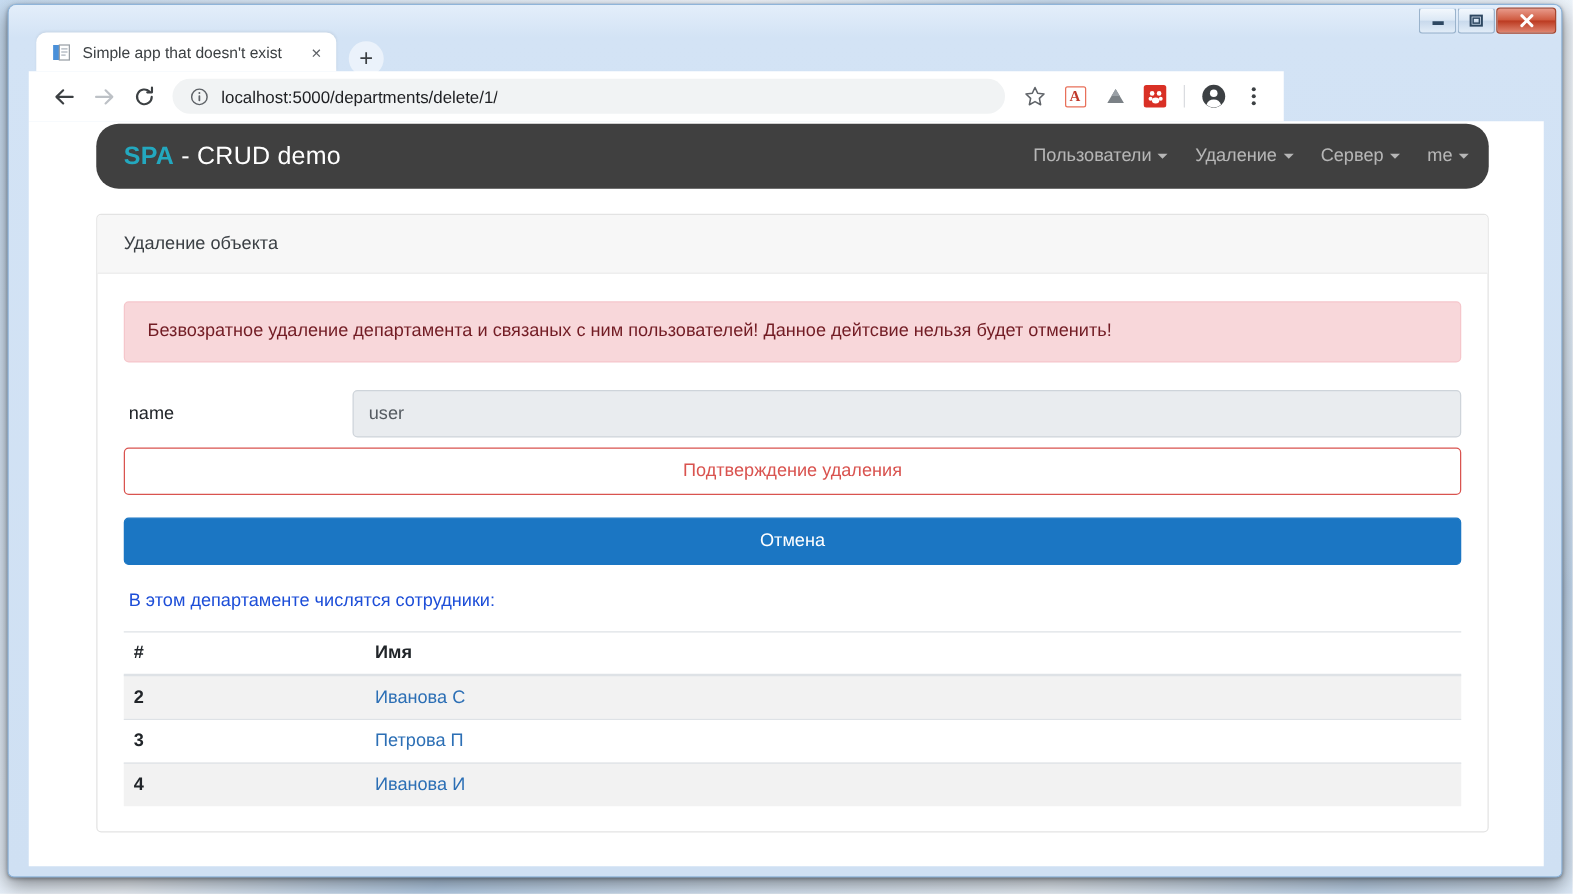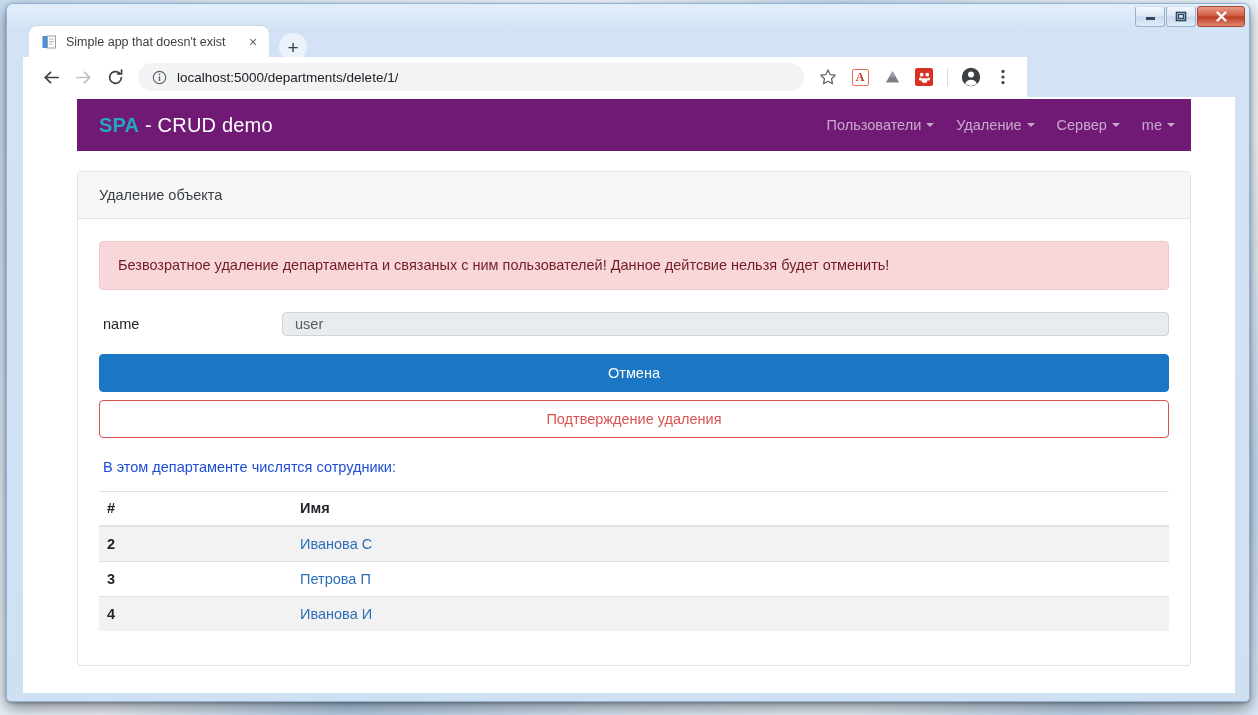--- a/index.html
+++ b/index.html
@@ -149,23 +149,24 @@
     position: absolute; left: 16px; top: 93px;
     width: 1212px; height: 596px;
     background: #ffffff;
     overflow: hidden;
   }
 
   
   .navbar {
     position: absolute; left: 54px; top: 2px;
     width: 1114px; height: 52px;
-    background: #701a75;
+    background: #404040;
     display: flex; align-items: center;
     padding: 0 16px 0 22px;
+    border-radius: 18px;
   }
   .brand { font-size: 20px; color: #ffffff; font-weight: 500; letter-spacing: .2px; }
   .brand .spa { color: #23a8bf; font-weight: 700; }
   .navlinks { margin-left: auto; display: flex; align-items: center; gap: 22px; }
   .navlink {
     font-size: 14.5px; color: rgba(255,255,255,.62);
     display: flex; align-items: center; gap: 5px; white-space: nowrap;
   }
   .caret {
     width: 0; height: 0;
@@ -207,21 +208,21 @@
   .form-row {
     display: flex; align-items: center;
     margin-top: 22px;
   }
   .form-label {
     width: 183px; flex: 0 0 183px;
     font-size: 14.5px; color: #212529;
     padding-left: 4px;
   }
   .form-control {
-    flex: 1 1 auto; height: 24px;
+    flex: 1 1 auto; height: 38px;
     background: #e9ecef;
     border: 1px solid #ced4da;
     border-radius: 4px;
     padding: 0 12px;
     font-size: 14.5px; color: #555b61;
     font-family: "Liberation Sans", sans-serif;
     display: flex; align-items: center;
   }
 
   .btn {
@@ -414,22 +415,22 @@
 
         <div class="card-body">
 
           <div class="alert">Безвозратное удаление департамента и связаных с ним пользователей! Данное дейтсвие нельзя будет отменить!</div>
 
           <div class="form-row">
             <div class="form-label">name</div>
             <div class="form-control" placeholder="name">user</div>
           </div>
 
+          <div class="btn btn-outline-danger">Подтверждение удаления</div>
           <div class="btn btn-primary">Отмена</div>
-          <div class="btn btn-outline-danger">Подтверждение удаления</div>
 
           <div class="list-caption">В этом департаменте числятся сотрудники:</div>
 
           <table class="tbl">
             <thead>
               <tr>
                 <th class="col-name">#</th>
                 <th>Имя</th>
               </tr>
             </thead>

